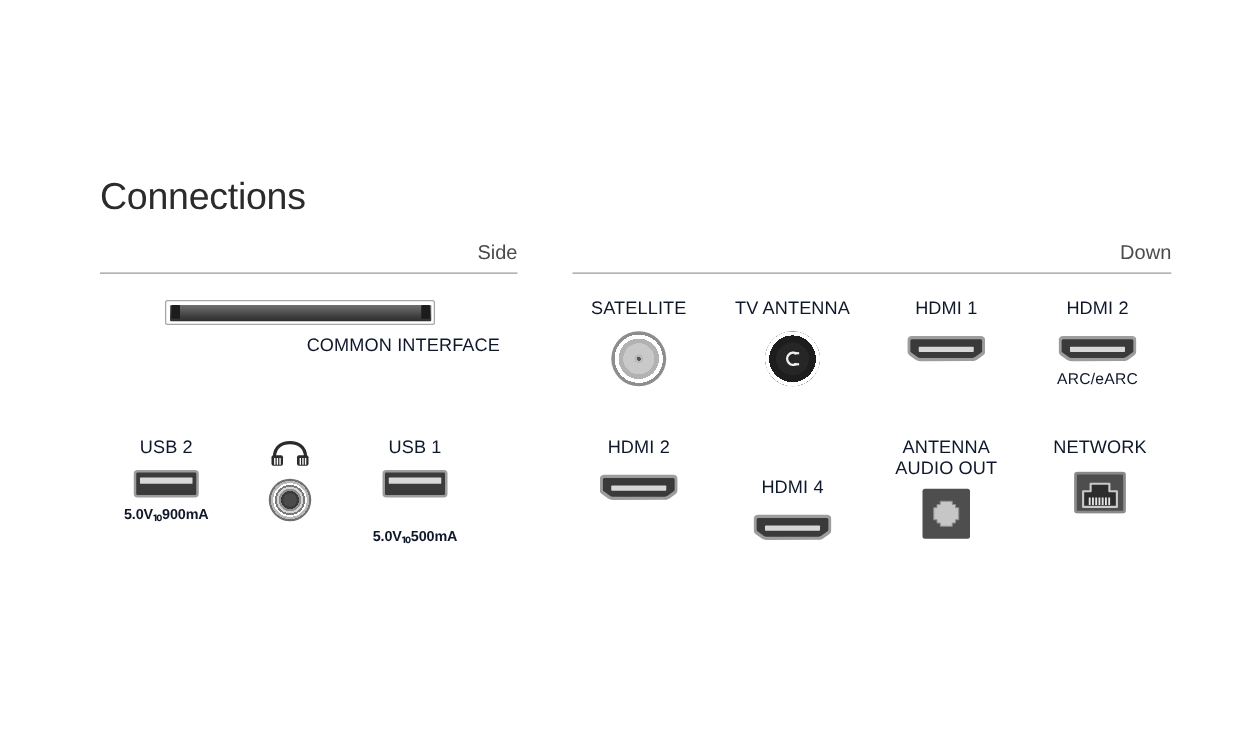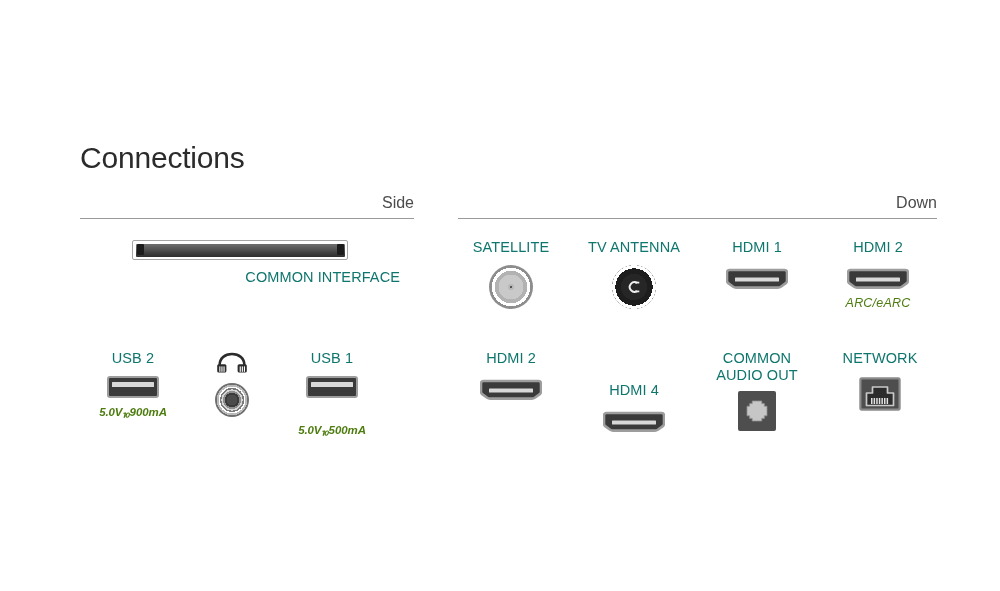--- a/index.html
+++ b/index.html
@@ -57,33 +57,32 @@
   #section-down  { left: 458px; top: 190px; width: 479px; }
 
   
   .port {
     position: absolute;
     text-align: center;
   }
   .port-label {
     font-size: 14.5px;
     font-weight: 400;
-    color: #0f766e;
+    color: #0f172a;
     line-height: 17px;
     white-space: nowrap;
     letter-spacing: 0.1px;
   }
   .port-sublabel {
     font-size: 11.5px;
     font-weight: 700;
-    color: #4d7c0f;
+    color: #0f172a;
     line-height: 14px;
     white-space: nowrap;
     letter-spacing: -0.1px;
-    font-style: italic;
   }
   .port-sublabel.normal { font-weight: 400; font-size: 12.5px; letter-spacing: 0.2px;}
   .port-art {
     display: flex;
     justify-content: center;
     align-items: center;
   }
 
   
   #ci-wrap { left: 80px; top: 240px; width: 320px; text-align: right; }
@@ -337,21 +336,21 @@
       <svg class="hdmi" viewBox="0 0 62 26">
         <path d="M3.5 4.0 h55 a2.5 2.5 0 0 1 2.5 2.5 v8.2 a3 3 0 0 1 -1.2 2.4 l-5.0 3.6
                  a5 5 0 0 1 -2.9 0.9 h-41.8 a5 5 0 0 1 -2.9 -0.9 l-5.0 -3.6
                  a3 3 0 0 1 -1.2 -2.4 v-8.2 a2.5 2.5 0 0 1 2.5 -2.5 z" fill="#3a3a3a" stroke="#9d9d9d" stroke-width="2.6" stroke-linejoin="round"></path>
         <rect x="9" y="11.4" width="44" height="4.2" fill="#d8d8d8" rx="0.6"></rect>
       </svg>
     </div>
   </div>
 
   <div class="port" style="left:697px; top:350px; width:120px;">
-    <div class="port-label">COMMON</div>
+    <div class="port-label">ANTENNA</div>
     <div class="port-label">AUDIO OUT</div>
     <div class="port-art" style="margin-top:7px;">
       <div class="spdif">
         <svg width="26" height="26" viewBox="0 0 26 26">
           <path d="M8.2 3.0 h9.6 l0 2.6 l2.6 0 l0 2.6 l2.6 0 l0 9.6 l-2.6 0 l0 2.6 l-2.6 0
                    l0 2.6 h-9.6 l0 -2.6 l-2.6 0 l0 -2.6 l-2.6 0 l0 -9.6 l2.6 0 l0 -2.6 l2.6 0 z" fill="#c6c6c6" stroke="#8f8f8f" stroke-width="0.8" stroke-linejoin="round"></path>
         </svg>
       </div>
     </div>
   </div>

